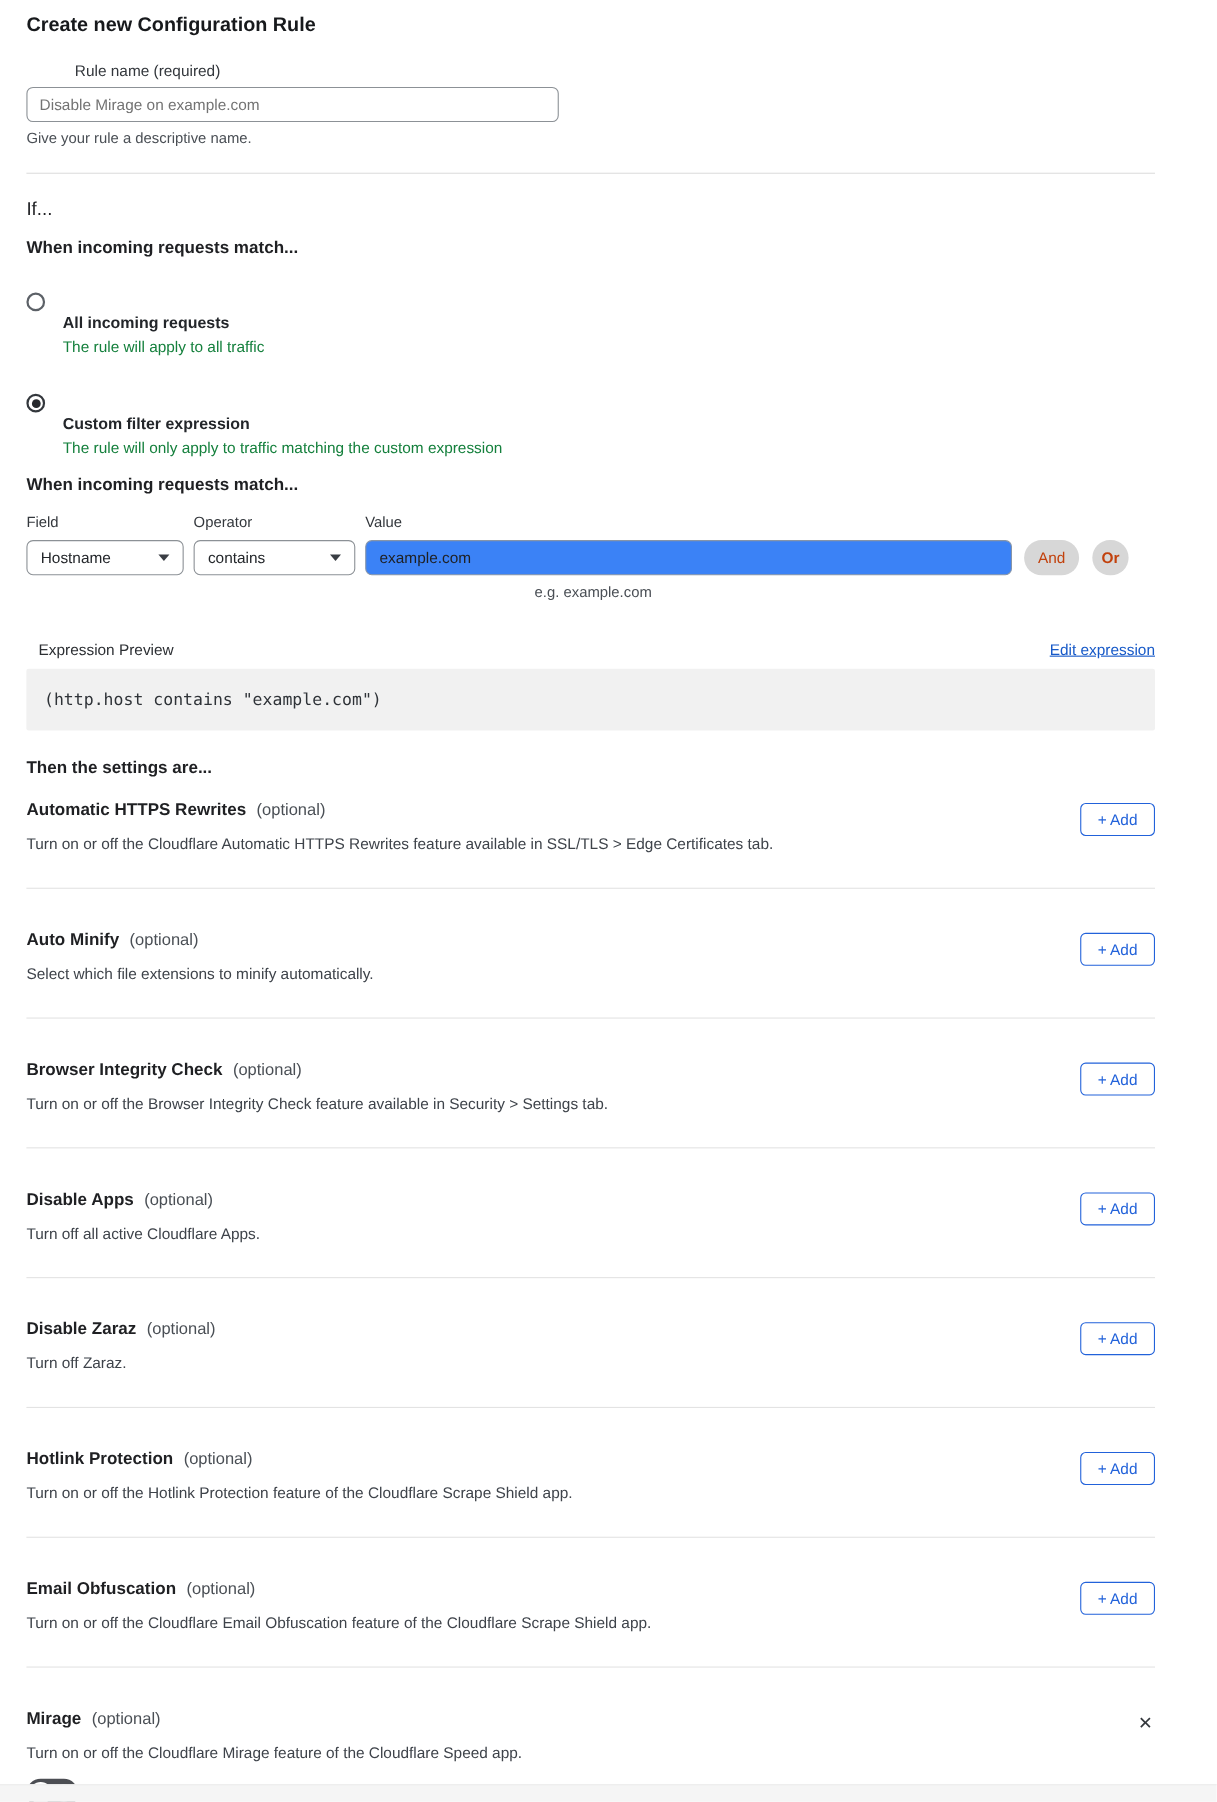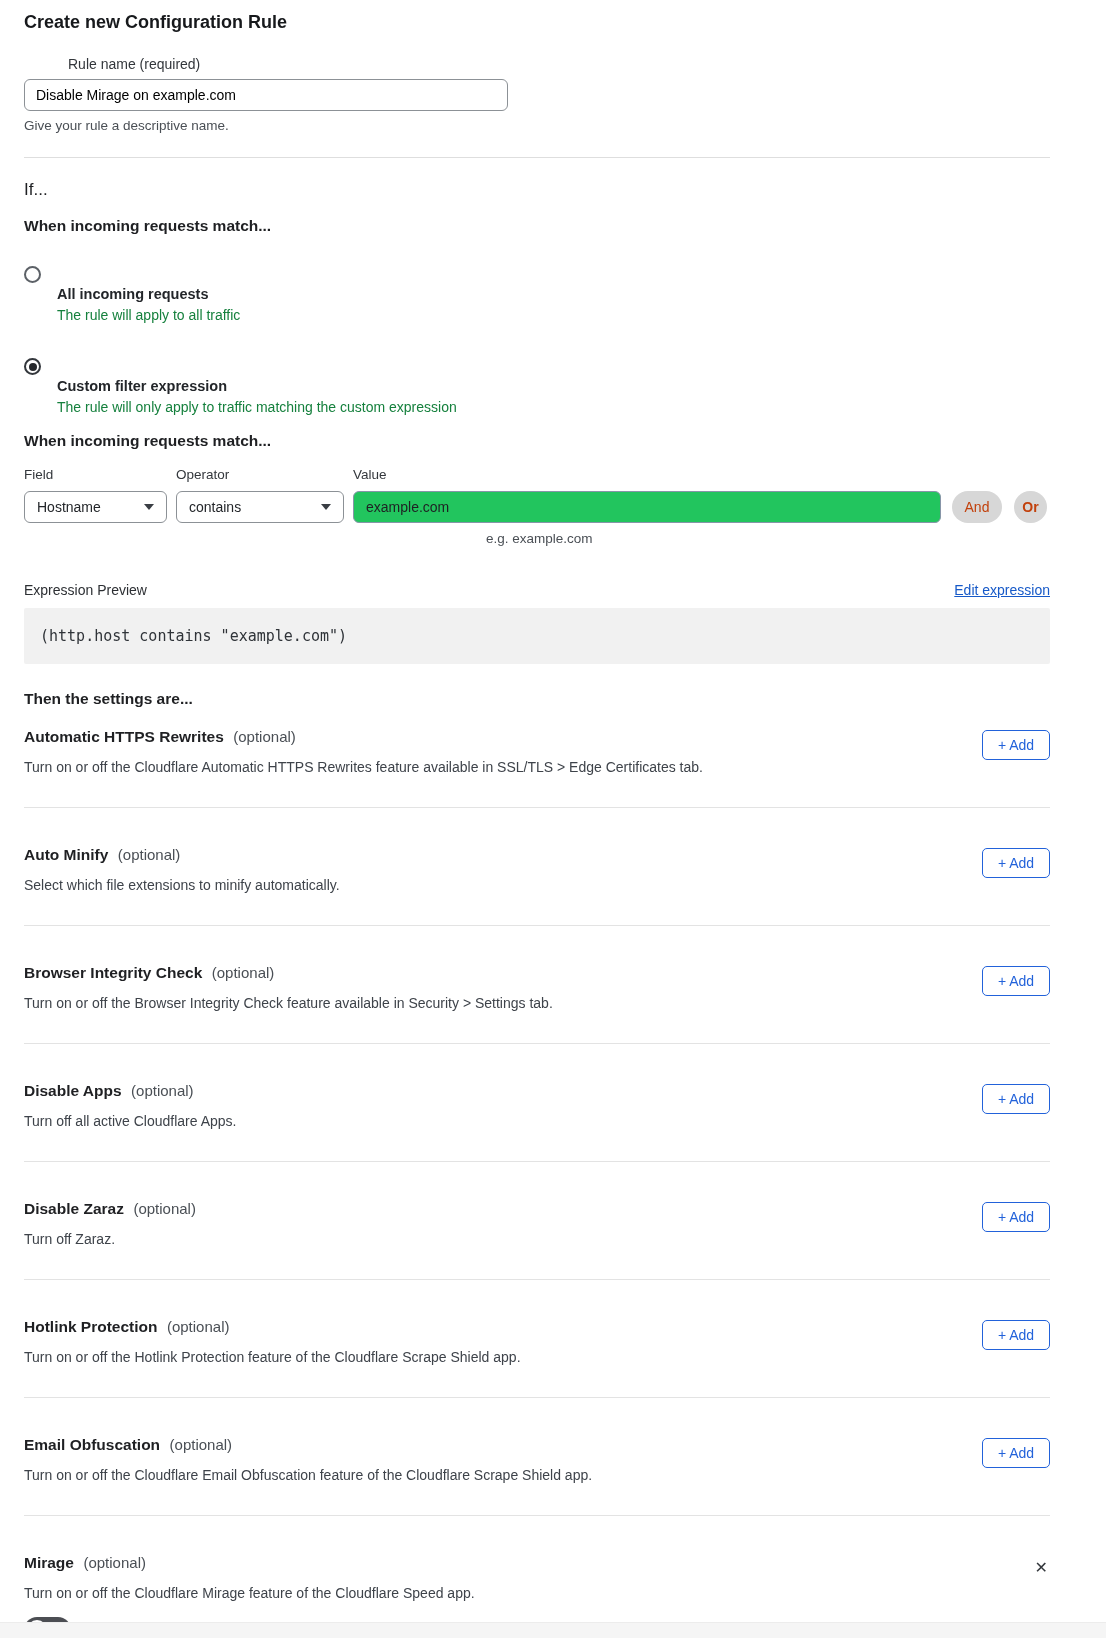--- a/index.html
+++ b/index.html
@@ -5,21 +5,21 @@
   * { margin:0; padding:0; box-sizing:border-box; }
   html,body { width:1106px; height:1638px; background:#ffffff; overflow:hidden;
     font-family:"Liberation Sans", sans-serif; color:#1f2023; }
   .container { position:relative; padding:12px 56px 0 24px; }
 
   h1.page-title { font-size:18px; font-weight:700; color:#17191c; }
 
   .field-label { font-size:14px; color:#33373c; margin-top:23px;margin-left:44px; }
   .rule-input { display:block; margin-top:7px; width:484px; height:32px;
     border:1px solid #8c9196; border-radius:6px; padding:0 11px; font-size:14px;
-    color:#000000; background:#fff; outline:none; font-family:"Liberation Sans",sans-serif; }
+    color:#737373; background:#fff; outline:none; font-family:"Liberation Sans",sans-serif; }
   .helper { font-size:13.5px; color:#4a4f55; margin-top:7px; }
 
   .divider { border:none; border-top:1px solid #dedede; margin-top:24px; }
 
   h2.if-heading { font-size:17px; font-weight:400; margin-top:22px; }
   h3.sub-heading { font-size:15.5px; font-weight:700; margin-top:17px; }
 
   .radio-row { display:flex; margin-top:30px; }
   .radio-row + .radio-row { margin-top:34px; }
   .radio { width:17px; height:17px; border-radius:50%; border:2px solid #5c6167;
@@ -34,32 +34,32 @@
   .builder-heading { margin-top:37px; }
   .controls { display:flex; margin-top:17px; gap:9px; align-items:flex-end; }
   .control { display:flex; flex-direction:column; }
   .control-label { font-size:13.5px; color:#33373c; margin-bottom:9px; }
   .select { height:32px; border:1px solid #8c9196; border-radius:6px; background:#fff;
     display:flex; align-items:center; justify-content:space-between; padding:0 12px;
     font-size:14px; color:#23262a; cursor:pointer; }
   .select .caret { width:0; height:0; border-left:5px solid transparent;
     border-right:5px solid transparent; border-top:6px solid #3a3e44; margin-left:10px; }
   .w-field { width:143px; }
-  .w-op { width:168px; }
+  .w-op { width:147px; }
   .value-input { width:588px; height:32px; border:1px solid #8795a8; border-radius:6px;
-    background:#22c55e; padding:0 12px; font-size:14px; color:#1f2023; outline:none;
+    background:#3b82f6; padding:0 12px; font-size:14px; color:#1f2023; outline:none;
     font-family:"Liberation Sans",sans-serif; }
   .btn-gray { height:32px; border:none; border-radius:16px; background:#d7d7d7;
     color:#c2410c; font-size:14px; cursor:pointer; font-family:"Liberation Sans",sans-serif; }
   .btn-and { width:50px; margin-left:2px; }
   .btn-or { width:33px; margin-left:3px;font-weight:bold; }
   .hint { font-size:13.5px; color:#4a4f55; margin-top:8px; margin-left:462px; }
 
   .preview-row { display:flex; justify-content:space-between; align-items:baseline; margin-top:36px; }
-  .preview-label { font-size:14px; color:#2c2f33; }
+  .preview-label { font-size:14px; color:#2c2f33;margin-left:11px; }
   .edit-link { font-size:14px; color:#1659c8; text-decoration:underline; cursor:pointer; }
   .code-box { margin-top:10px; background:#f1f1f1; height:56px; display:flex; align-items:center;
     padding:0 16px; border-radius:2px; }
   .code-text { font-family:"DejaVu Sans Mono","Liberation Mono",monospace; font-size:15px; color:#2f3338; }
 
   .then-heading { margin-top:26px; font-size:15.5px; font-weight:700; }
 
   .setting { border-bottom:1px solid #e3e3e3; padding:38px 0 32px; display:flex;
     justify-content:space-between; align-items:flex-start; }
   .setting:first-child { padding-top:20px; }

